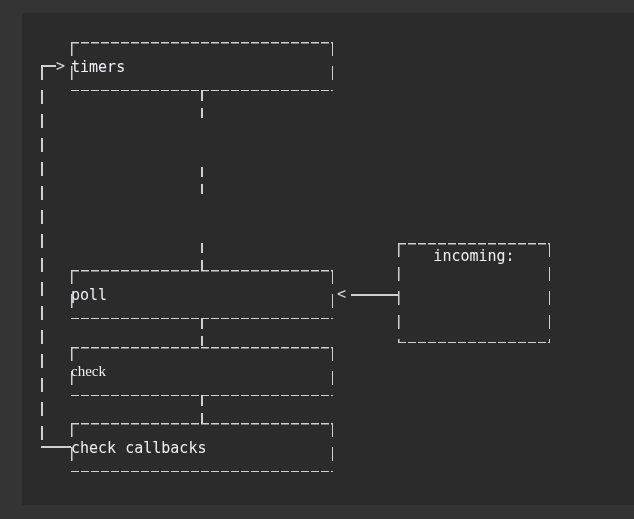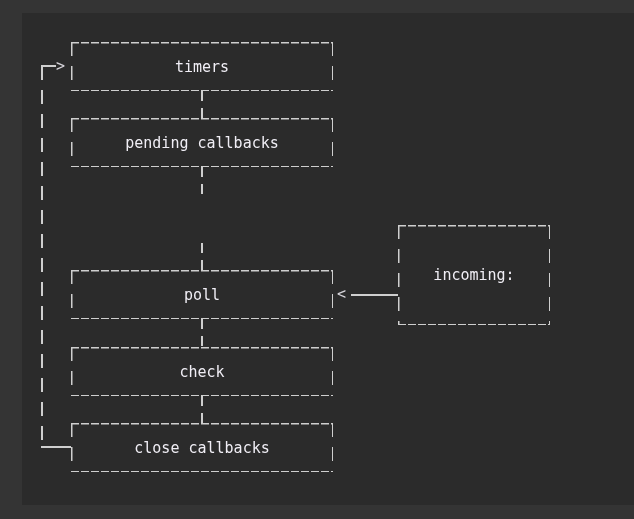--- a/index.html
+++ b/index.html
@@ -17,33 +17,32 @@
     top: 13px;
     width: 612px;
     height: 492px;
     background: #2b2b2b;
   }
   
   .fbox {
     position: absolute;
     display: flex;
     align-items: center;
-    justify-content: center;
     background:
       repeating-linear-gradient(90deg, #cfcfcf 0 8px, transparent 8px 10px) left top / 100% 1.5px no-repeat,
       repeating-linear-gradient(90deg, #cfcfcf 0 8px, transparent 8px 10px) left bottom / 100% 1.5px no-repeat,
       repeating-linear-gradient(180deg, #cfcfcf 0 14px, transparent 14px 24px) left top / 1.5px 100% no-repeat,
       repeating-linear-gradient(180deg, #cfcfcf 0 14px, transparent 14px 24px) right top / 1.5px 100% no-repeat;
   }
   .main-box { left: 49px; width: 262px; height: 49px; }
   .b0 { top: 29px; }
   .b1 { top: 105px; }
   .b2 { top: 181px; }
   .b3 { top: 257px; }
-  .b4 { top: 334px; }
+  .b4 { top: 334px; font-family: Liberation Serif, serif; }
   .b5 { top: 410px; }
   .lbl {
     color: #f0eef5;
     font-size: 15px;
     white-space: pre;
   }
   
   .stub {
     position: absolute;
     left: 179px;
@@ -78,46 +77,43 @@
     position: absolute;
     color: #d6d4da;
     font-size: 15px;
     line-height: 15px;
   }
   .arrow-right { left: 34px; top: 46px; }
   .arrow-left { left: 315px; top: 274px; }
   
   .side-box {
     left: 376px;
-    top: 212px;
+    top: 230px;
     width: 152px;
     height: 100px;
     flex-direction: column;
   }
   .side-box .lbl { line-height: 26px; text-align: center; }
 </style>
 </head>
 <body>
 
 <div class="panel">
 
   <div class="fbox main-box b0">
     <span class="lbl">timers</span>
   </div>
-  <div class="fbox main-box b1">
-    <span class="lbl">pending callbacks</span>
-  </div>
   <div class="fbox main-box b3">
     <span class="lbl">poll</span>
   </div>
   <div class="fbox main-box b4">
     <span class="lbl">check</span>
   </div>
   <div class="fbox main-box b5">
-    <span class="lbl">close callbacks</span>
+    <span class="lbl">check callbacks</span>
   </div>
 
   <div class="stub s0"></div>
   <div class="stub s1"></div>
   <div class="stub s2"></div>
   <div class="stub s3"></div>
   <div class="stub s4"></div>
 
   <div class="loop-v"></div>
   <div class="hline loop-top"></div>

